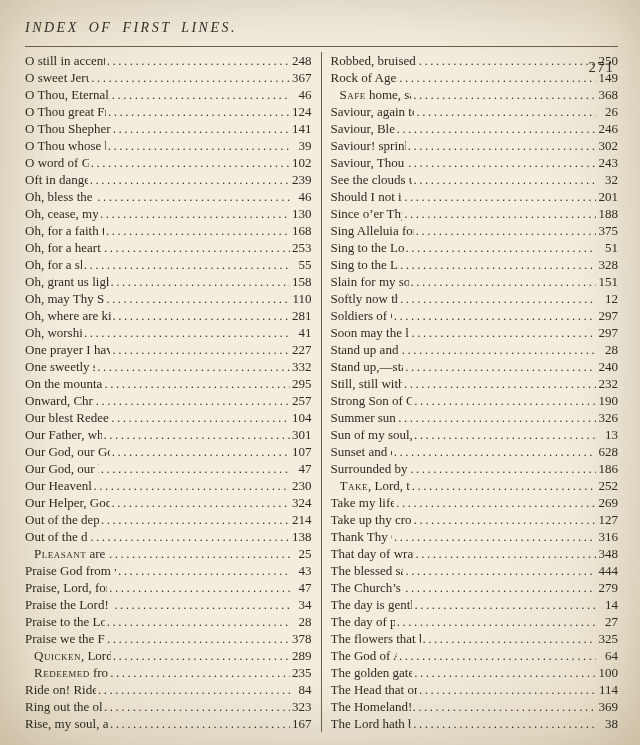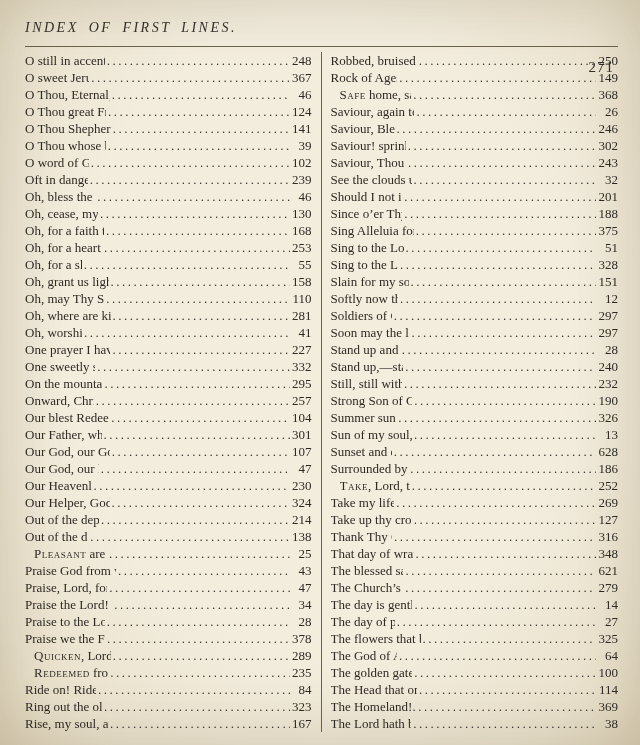--- a/index.html
+++ b/index.html
@@ -412,21 +412,21 @@
           <span class="pg">316</span>
         </div>
         <div class="row">
           <span class="t">That day of wrath, that dreadful day</span>
           <span class="dots">......................................................................</span>
           <span class="pg">348</span>
         </div>
         <div class="row">
           <span class="t">The blessed saints about Thee</span>
           <span class="dots">......................................................................</span>
-          <span class="pg">621</span>
+          <span class="pg">444</span>
         </div>
         <div class="row">
           <span class="t">The Church’s one Foundation</span>
           <span class="dots">......................................................................</span>
           <span class="pg">279</span>
         </div>
         <div class="row">
           <span class="t">The day is gently sinking to a close</span>
           <span class="dots">......................................................................</span>
           <span class="pg">14</span>

